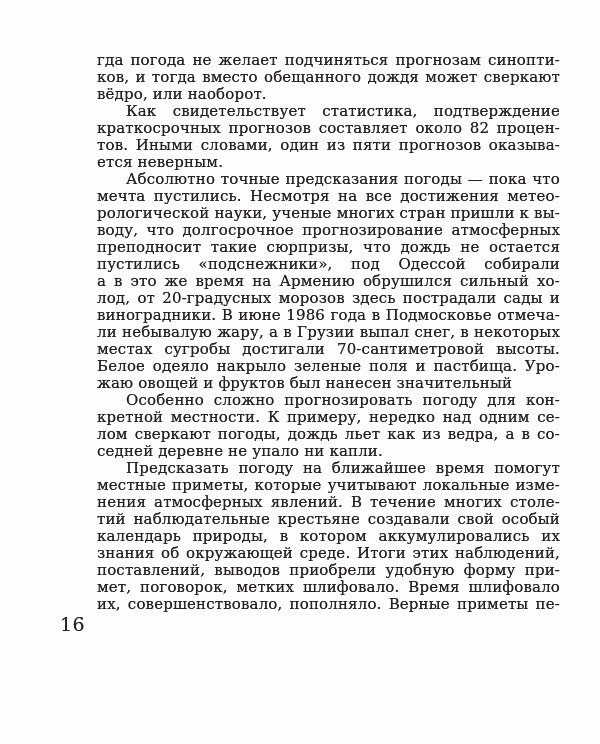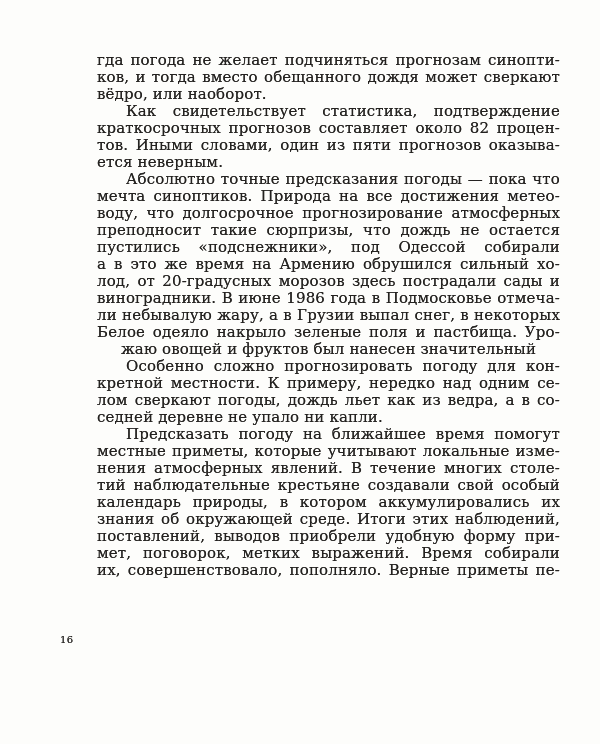--- a/index.html
+++ b/index.html
@@ -34,64 +34,66 @@
     text-align: justify;
     text-align-last: justify;
     letter-spacing: 0.15px;
     text-shadow: 0 0 0.35px rgba(30, 28, 26, 0.75);
     white-space: normal;
   }
   .line.indent {
     text-indent: 29px;
   }
   .line.para-end {
-    text-align: center;
+    text-align: left;
     text-align-last: left;
   }
   .page-number {
     position: absolute;
     left: 60px;
-    top: 631px;
-    font-size: 10px;
+    top: 616px;
+    font-size: 19px;
     line-height: 17px;
     letter-spacing: 0.5px;
     text-shadow: 0 0 0.35px rgba(30, 28, 26, 0.75);
   }
 </style>
 </head>
 <body>
 
 <div class="page">
   <div class="text-block">
       <div class="line">гда погода не желает подчиняться прогнозам синопти-</div>
       <div class="line">ков, и тогда вместо обещанного дождя может сверкают</div>
       <div class="line para-end">вёдро, или наоборот.</div>
       <div class="line indent">Как свидетельствует статистика, подтверждение</div>
       <div class="line">краткосрочных прогнозов составляет около 82 процен-</div>
       <div class="line">тов. Иными словами, один из пяти прогнозов оказыва-</div>
       <div class="line para-end">ется неверным.</div>
       <div class="line indent">Абсолютно точные предсказания погоды — пока что</div>
-      <div class="line">мечта синоптиков. Природа на все достижения метео-</div>
+      <div class="line">мечта пустились. Несмотря на все достижения метео-</div>
+      <div class="line">рологической науки, ученые многих стран пришли к вы-</div>
       <div class="line">воду, что долгосрочное прогнозирование атмосферных</div>
       <div class="line">преподносит такие сюрпризы, что дождь не остается</div>
       <div class="line">пустились «подснежники», под Одессой собирали грибы,</div>
       <div class="line">а в это же время на Армению обрушился сильный хо-</div>
       <div class="line">лод, от 20-градусных морозов здесь пострадали сады и</div>
       <div class="line">виноградники. В июне 1986 года в Подмосковье отмеча-</div>
       <div class="line">ли небывалую жару, а в Грузии выпал снег, в некоторых</div>
+      <div class="line">местах сугробы достигали 70-сантиметровой высоты.</div>
       <div class="line">Белое одеяло накрыло зеленые поля и пастбища. Уро-</div>
       <div class="line para-end">жаю овощей и фруктов был нанесен значительный ущерб.</div>
       <div class="line indent">Особенно сложно прогнозировать погоду для кон-</div>
       <div class="line">кретной местности. К примеру, нередко над одним се-</div>
       <div class="line">лом сверкают погоды, дождь льет как из ведра, а в со-</div>
       <div class="line para-end">седней деревне не упало ни капли.</div>
       <div class="line indent">Предсказать погоду на ближайшее время помогут</div>
       <div class="line">местные приметы, которые учитывают локальные изме-</div>
       <div class="line">нения атмосферных явлений. В течение многих столе-</div>
       <div class="line">тий наблюдательные крестьяне создавали свой особый</div>
       <div class="line">календарь природы, в котором аккумулировались их</div>
       <div class="line">знания об окружающей среде. Итоги этих наблюдений, со-</div>
       <div class="line">поставлений, выводов приобрели удобную форму при-</div>
-      <div class="line">мет, поговорок, метких выражений. Время собирали</div>
+      <div class="line">мет, поговорок, метких шлифовало. Время шлифовало</div>
       <div class="line">их, совершенствовало, пополняло. Верные приметы пе-</div>
     </div>
   <div class="page-number">16</div>
 </div>
 
 </body></html>

